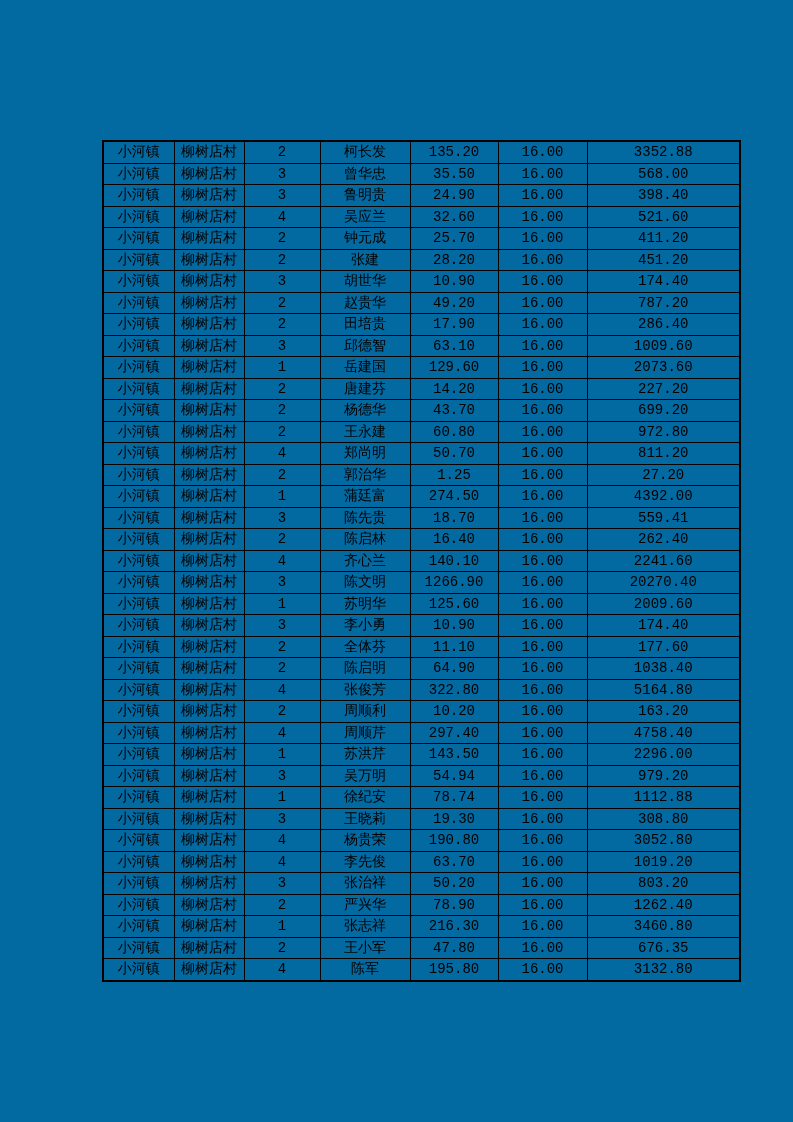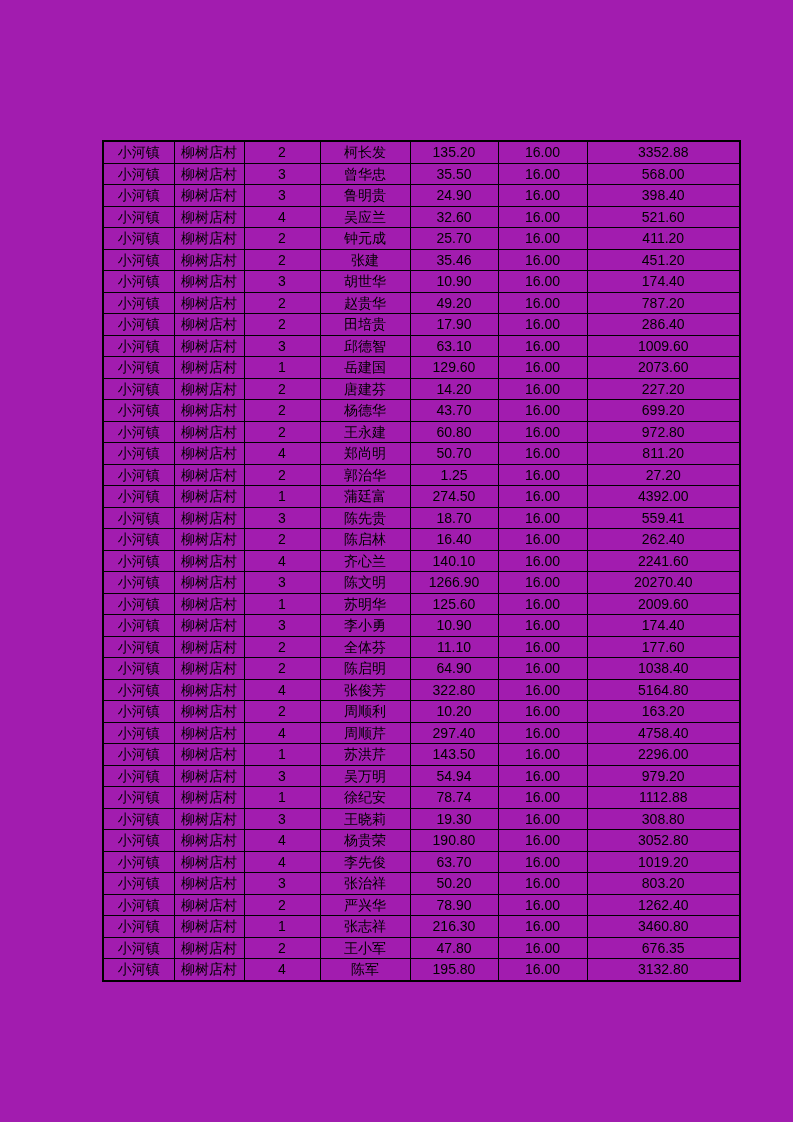--- a/index.html
+++ b/index.html
@@ -4,23 +4,23 @@
 <style>
   html, body {
     margin: 0;
     padding: 0;
     background: #ffffff;
   }
   .page {
     position: relative;
     width: 793px;
     height: 1122px;
-    background: #a21caf;
+    background: #0369a1;
     color: #000000;
-    font-family: Liberation Sans, sans-serif;
+    font-family: Liberation Mono, monospace;
     overflow: hidden;
   }
   table.data-table {
     position: absolute;
     left: 102px;
     top: 140px;
     width: 637px;
     border-collapse: collapse;
     table-layout: fixed;
     border: 2px solid #000000;
@@ -109,21 +109,21 @@
     <td class="c-name">钟元成</td>
     <td class="c-qty">25.70</td>
     <td class="c-rate">16.00</td>
     <td class="c-total">411.20</td>
   </tr>
         <tr>
     <td class="c-town">小河镇</td>
     <td class="c-village">柳树店村</td>
     <td class="c-count">2</td>
     <td class="c-name">张建</td>
-    <td class="c-qty">35.46</td>
+    <td class="c-qty">28.20</td>
     <td class="c-rate">16.00</td>
     <td class="c-total">451.20</td>
   </tr>
         <tr>
     <td class="c-town">小河镇</td>
     <td class="c-village">柳树店村</td>
     <td class="c-count">3</td>
     <td class="c-name">胡世华</td>
     <td class="c-qty">10.90</td>
     <td class="c-rate">16.00</td>

